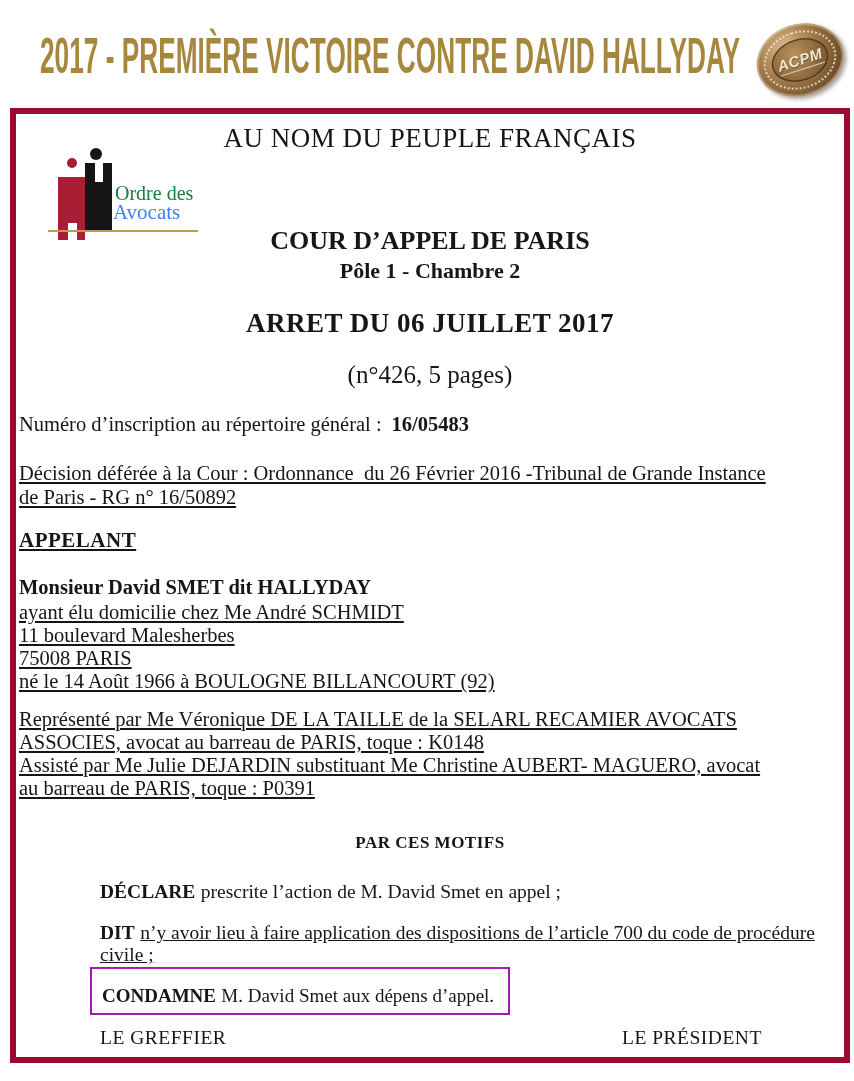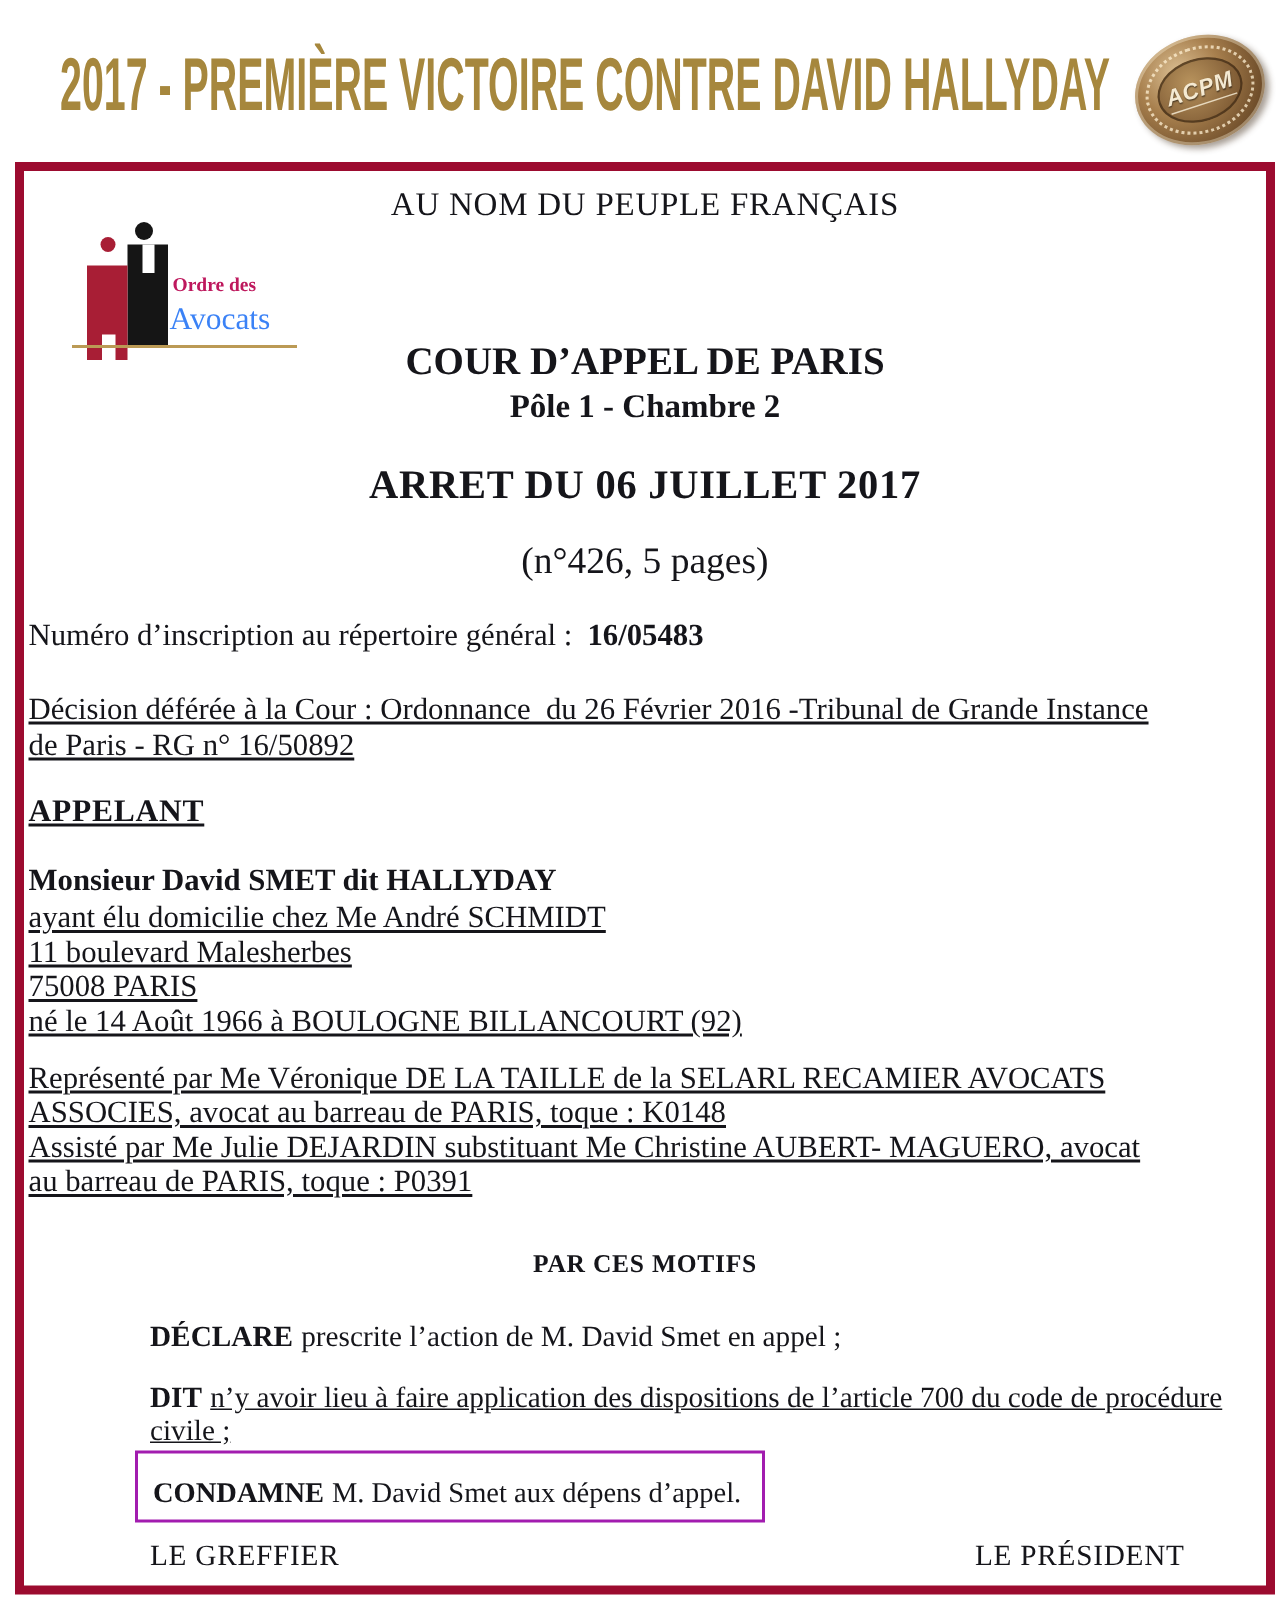--- a/index.html
+++ b/index.html
@@ -25,54 +25,54 @@
     border-bottom:1.5px solid rgba(245,234,210,.85);padding-bottom:1px;}
 
   
   .doc{position:absolute;left:10px;top:108px;width:840px;height:955px;box-sizing:border-box;
        border:6px solid #9C0B2F;background:#ffffff;}
   .block{position:absolute;}
   .center{left:0;width:828px;text-align:center;}
   .pre{white-space:pre-line;text-decoration:underline;}
 
   .republique{top:8px;font-size:28px;letter-spacing:.5px;}
-  .aunom{font-size:22px;margin-top:1px;letter-spacing:.5px;text-align:center;}
+  .aunom{font-size:27px;margin-top:1px;letter-spacing:.5px;text-align:center;}
   .cour{top:112px;font-size:26px;font-weight:700;}
   .pole{font-size:22px;font-weight:700;margin-top:2px;}
   .arret{top:194px;font-size:27px;font-weight:700;letter-spacing:.5px;}
   .pages{top:247px;font-size:25px;}
 
   .numero{top:299px;left:3px;font-size:20.5px;}
   .numero .val{font-weight:700;margin-left:10px;}
   .decision{top:347px;left:3px;font-size:20.5px;line-height:24px;}
   .appelant{top:414px;left:3px;font-size:21px;font-weight:700;text-decoration:underline;letter-spacing:.5px;}
   .name{top:462px;left:3px;font-size:20.5px;font-weight:700;}
   .details{top:487px;left:3px;font-size:20.5px;line-height:23px;}
   .representation{top:594px;left:3px;font-size:20.5px;line-height:23px;}
 
   .motifs-heading{top:719px;font-size:17px;font-weight:700;letter-spacing:.5px;}
   .kw{font-weight:700;margin-right:.28em;}
   .declare{top:767px;left:84px;font-size:19.5px;}
   .dit{top:808px;left:84px;font-size:19.5px;line-height:22px;}
   .condamne-box{top:853px;left:74px;width:420px;box-sizing:border-box;border:2px solid #a21caf;
                 padding:16px 10px 6px 10px;font-size:19px;}
   .greffier{top:913px;left:84px;font-size:19.5px;letter-spacing:.5px;}
-  .president{top:913px;left:606px;font-size:19.5px;letter-spacing:.5px;margin-left:28px;}
+  .president{top:913px;left:606px;font-size:19.5px;letter-spacing:.5px;}
 
   
   .logo{position:absolute;left:32px;top:34px;width:170px;height:100px;}
   .fig{position:absolute;}
   .red-head{left:19px;top:10px;width:10px;height:10px;border-radius:50%;background:#A81E35;}
   .black-head{left:42px;top:0;width:12px;height:12px;border-radius:50%;background:#151515;}
   .black-body{left:37px;top:15px;width:27px;height:67px;background:#151515;}
   .black-notch{left:47px;top:15px;width:8px;height:19px;background:#ffffff;}
   .red-body{left:10px;top:29px;width:27px;height:63px;background:#A81E35;}
   .red-notch{left:20px;top:75px;width:9px;height:17px;background:#ffffff;}
   .gold-line{left:0;top:82px;width:150px;height:2px;background:#BB9A55;}
-  .logo-t1{position:absolute;left:67px;top:34px;font-size:13px;color:#be185d;font-weight:bold;}
+  .logo-t1{position:absolute;left:67px;top:34px;font-size:20px;color:#15803d;}
   .logo-t2{position:absolute;left:65px;top:52px;font-size:21px;color:#3b82f6;}
 </style>
 </head>
 <body>
 
 <div class="page">
 
   <div class="banner">
     <svg class="banner-svg" width="716" height="56" viewBox="0 0 716 56">
       <text x="2" y="45" textLength="700" lengthAdjust="spacingAndGlyphs" fill="#A6873D">2017 - PREMIÈRE VICTOIRE CONTRE DAVID HALLYDAY</text>

